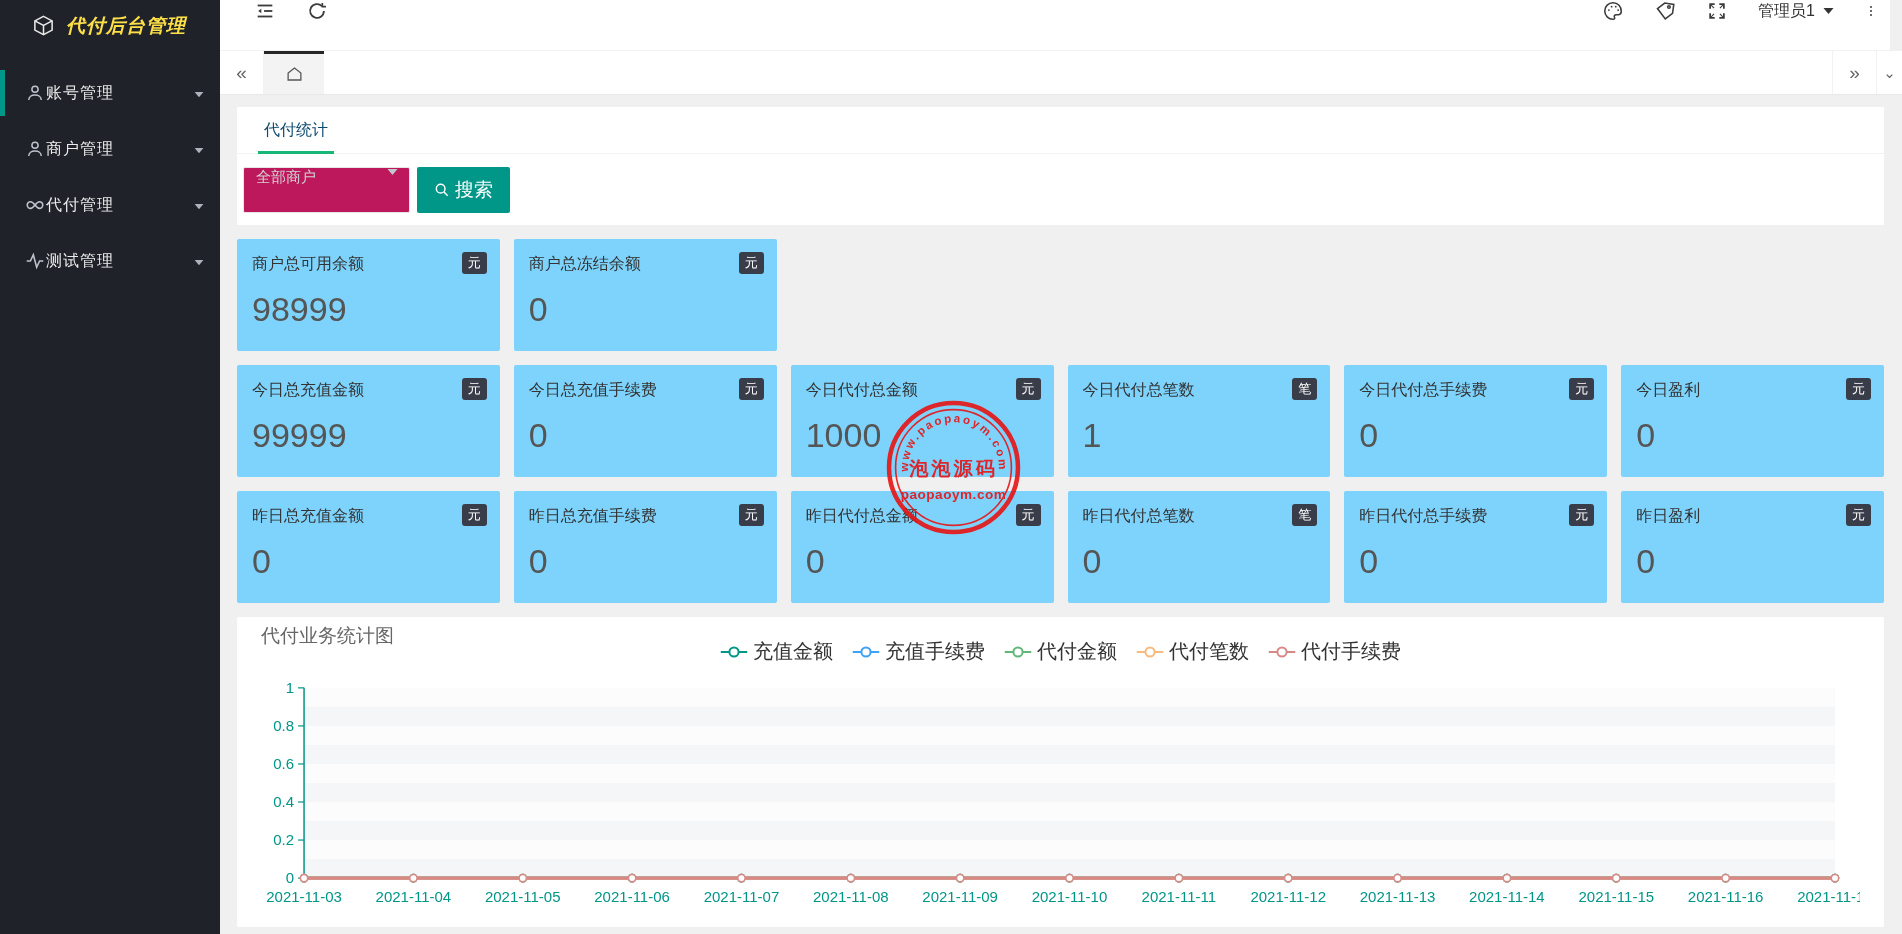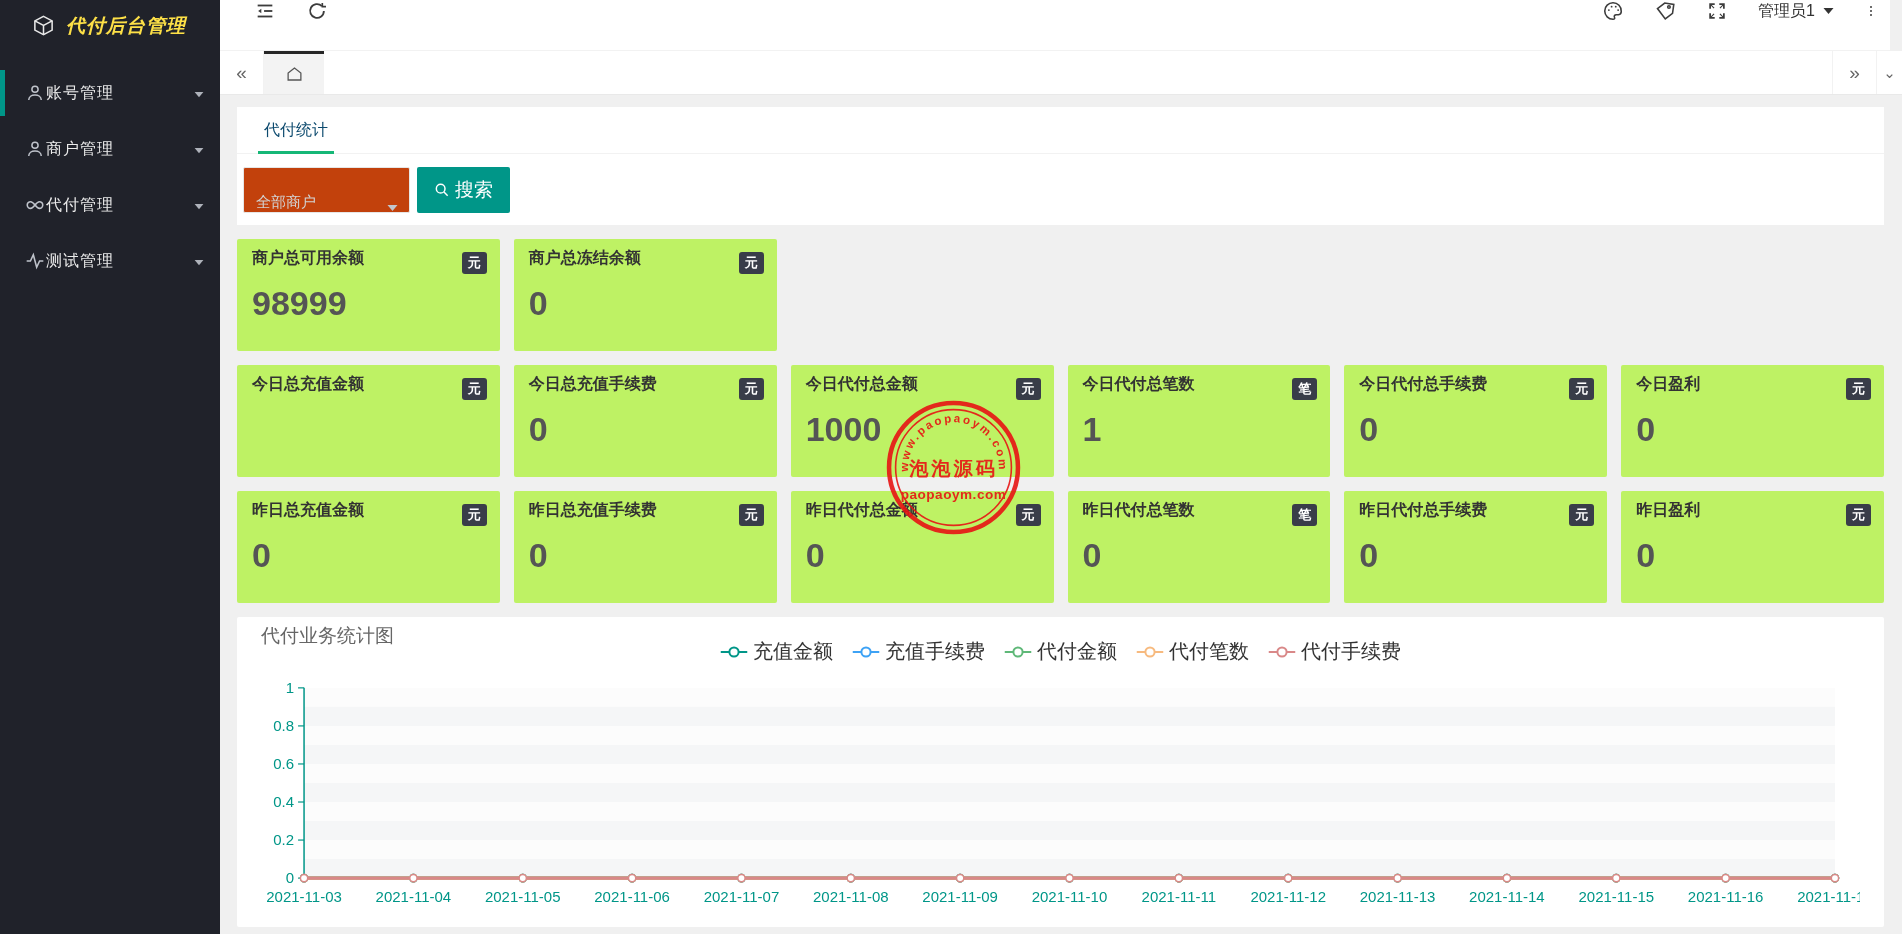--- a/index.html
+++ b/index.html
@@ -35,27 +35,27 @@
   .tab-spacer { flex:1; }
 
   
   .content { position:absolute; left:220px; top:95px; right:0; bottom:0; padding:12px 18px 0 17px; overflow:hidden; }
 
   .head-panel { background:#fff; padding-bottom:12px; }
   .tabstrip { height:47px; border-bottom:1px solid #f2f2f2; display:flex; align-items:center; }
   .tabstrip-item { position:relative; height:100%; display:flex; align-items:center; margin-left:21px; padding:0 6px; color:#0c4a6e; font-size:16px; cursor:pointer; }
   .tabstrip-item::after { content:""; position:absolute; left:0; right:0; bottom:-1px; height:3px; background:#16b777; }
   .search-row { display:flex; align-items:center; gap:7px; padding:13px 0 0 6px; }
-  .select-box { position:relative; width:167px; height:46px; background:#c2410c; border:1px solid #e6e6e6; border-radius:2px; display:flex; align-items:flex-end; cursor:pointer; }
+  .select-box { position:relative; width:167px; height:46px; background:#be185d; border:1px solid #e6e6e6; border-radius:2px; display:flex; align-items:flex-start; cursor:pointer; }
   .select-box .ph { margin-left:12px; font-size:15px; color:#d2d2d2; }
   .select-box .sel-caret { position:absolute; right:11px; color:#c2c6cd; font-size:11px; }
   .search-btn { height:46px; padding:0 17px; background:#009688; color:#fff; border:none; border-radius:2px; font-size:19px; display:flex; align-items:center; gap:5px; cursor:pointer; font-family:inherit; }
 
   .card-row { display:grid; grid-template-columns:repeat(6,1fr); gap:14px; margin-top:14px; }
-  .stat-card { background:#bef264; height:112px; border-radius:2px; padding:9px 15px; position:relative;font-weight:bold; }
+  .stat-card { background:#7dd3fc; height:112px; border-radius:2px; padding:15px 15px; position:relative; }
   .card-label { font-size:16px; color:#333; }
   .card-badge { position:absolute; top:13px; right:13px; background:#393d49; color:#fff; font-size:13px; padding:3px 6px; border-radius:3px; line-height:1.2; }
   .card-value { font-size:34px; color:#555; margin-top:15px; }
 
   .chart-card { background:#fff; border-radius:2px; margin-top:14px; height:310px; padding:6px 24px 0 24px; position:relative; }
   .chart-title { font-size:19px; color:#666; }
   .legend { position:absolute; top:21px; left:50%; transform:translateX(-50%); display:flex; align-items:center; gap:19px; }
   .legend-item { display:flex; align-items:center; gap:6px; cursor:pointer; }
   .legend-label { font-size:20px; color:#333; }
   .chart-area { position:absolute; left:24px; right:24px; top:54px; bottom:10px; }
@@ -228,20 +228,21 @@
         <div class="stat-card">
           <div class="card-label">商户总冻结余额</div>
           <span class="card-badge">元</span>
           <div class="card-value">0</div>
         </div>
       </div>
       <div class="card-row">
         <div class="stat-card">
           <div class="card-label">今日总充值金额</div>
           <span class="card-badge">元</span>
+          <div class="card-value">99999</div>
         </div>
         <div class="stat-card">
           <div class="card-label">今日总充值手续费</div>
           <span class="card-badge">元</span>
           <div class="card-value">0</div>
         </div>
         <div class="stat-card">
           <div class="card-label">今日代付总金额</div>
           <span class="card-badge">元</span>
           <div class="card-value">1000</div>

